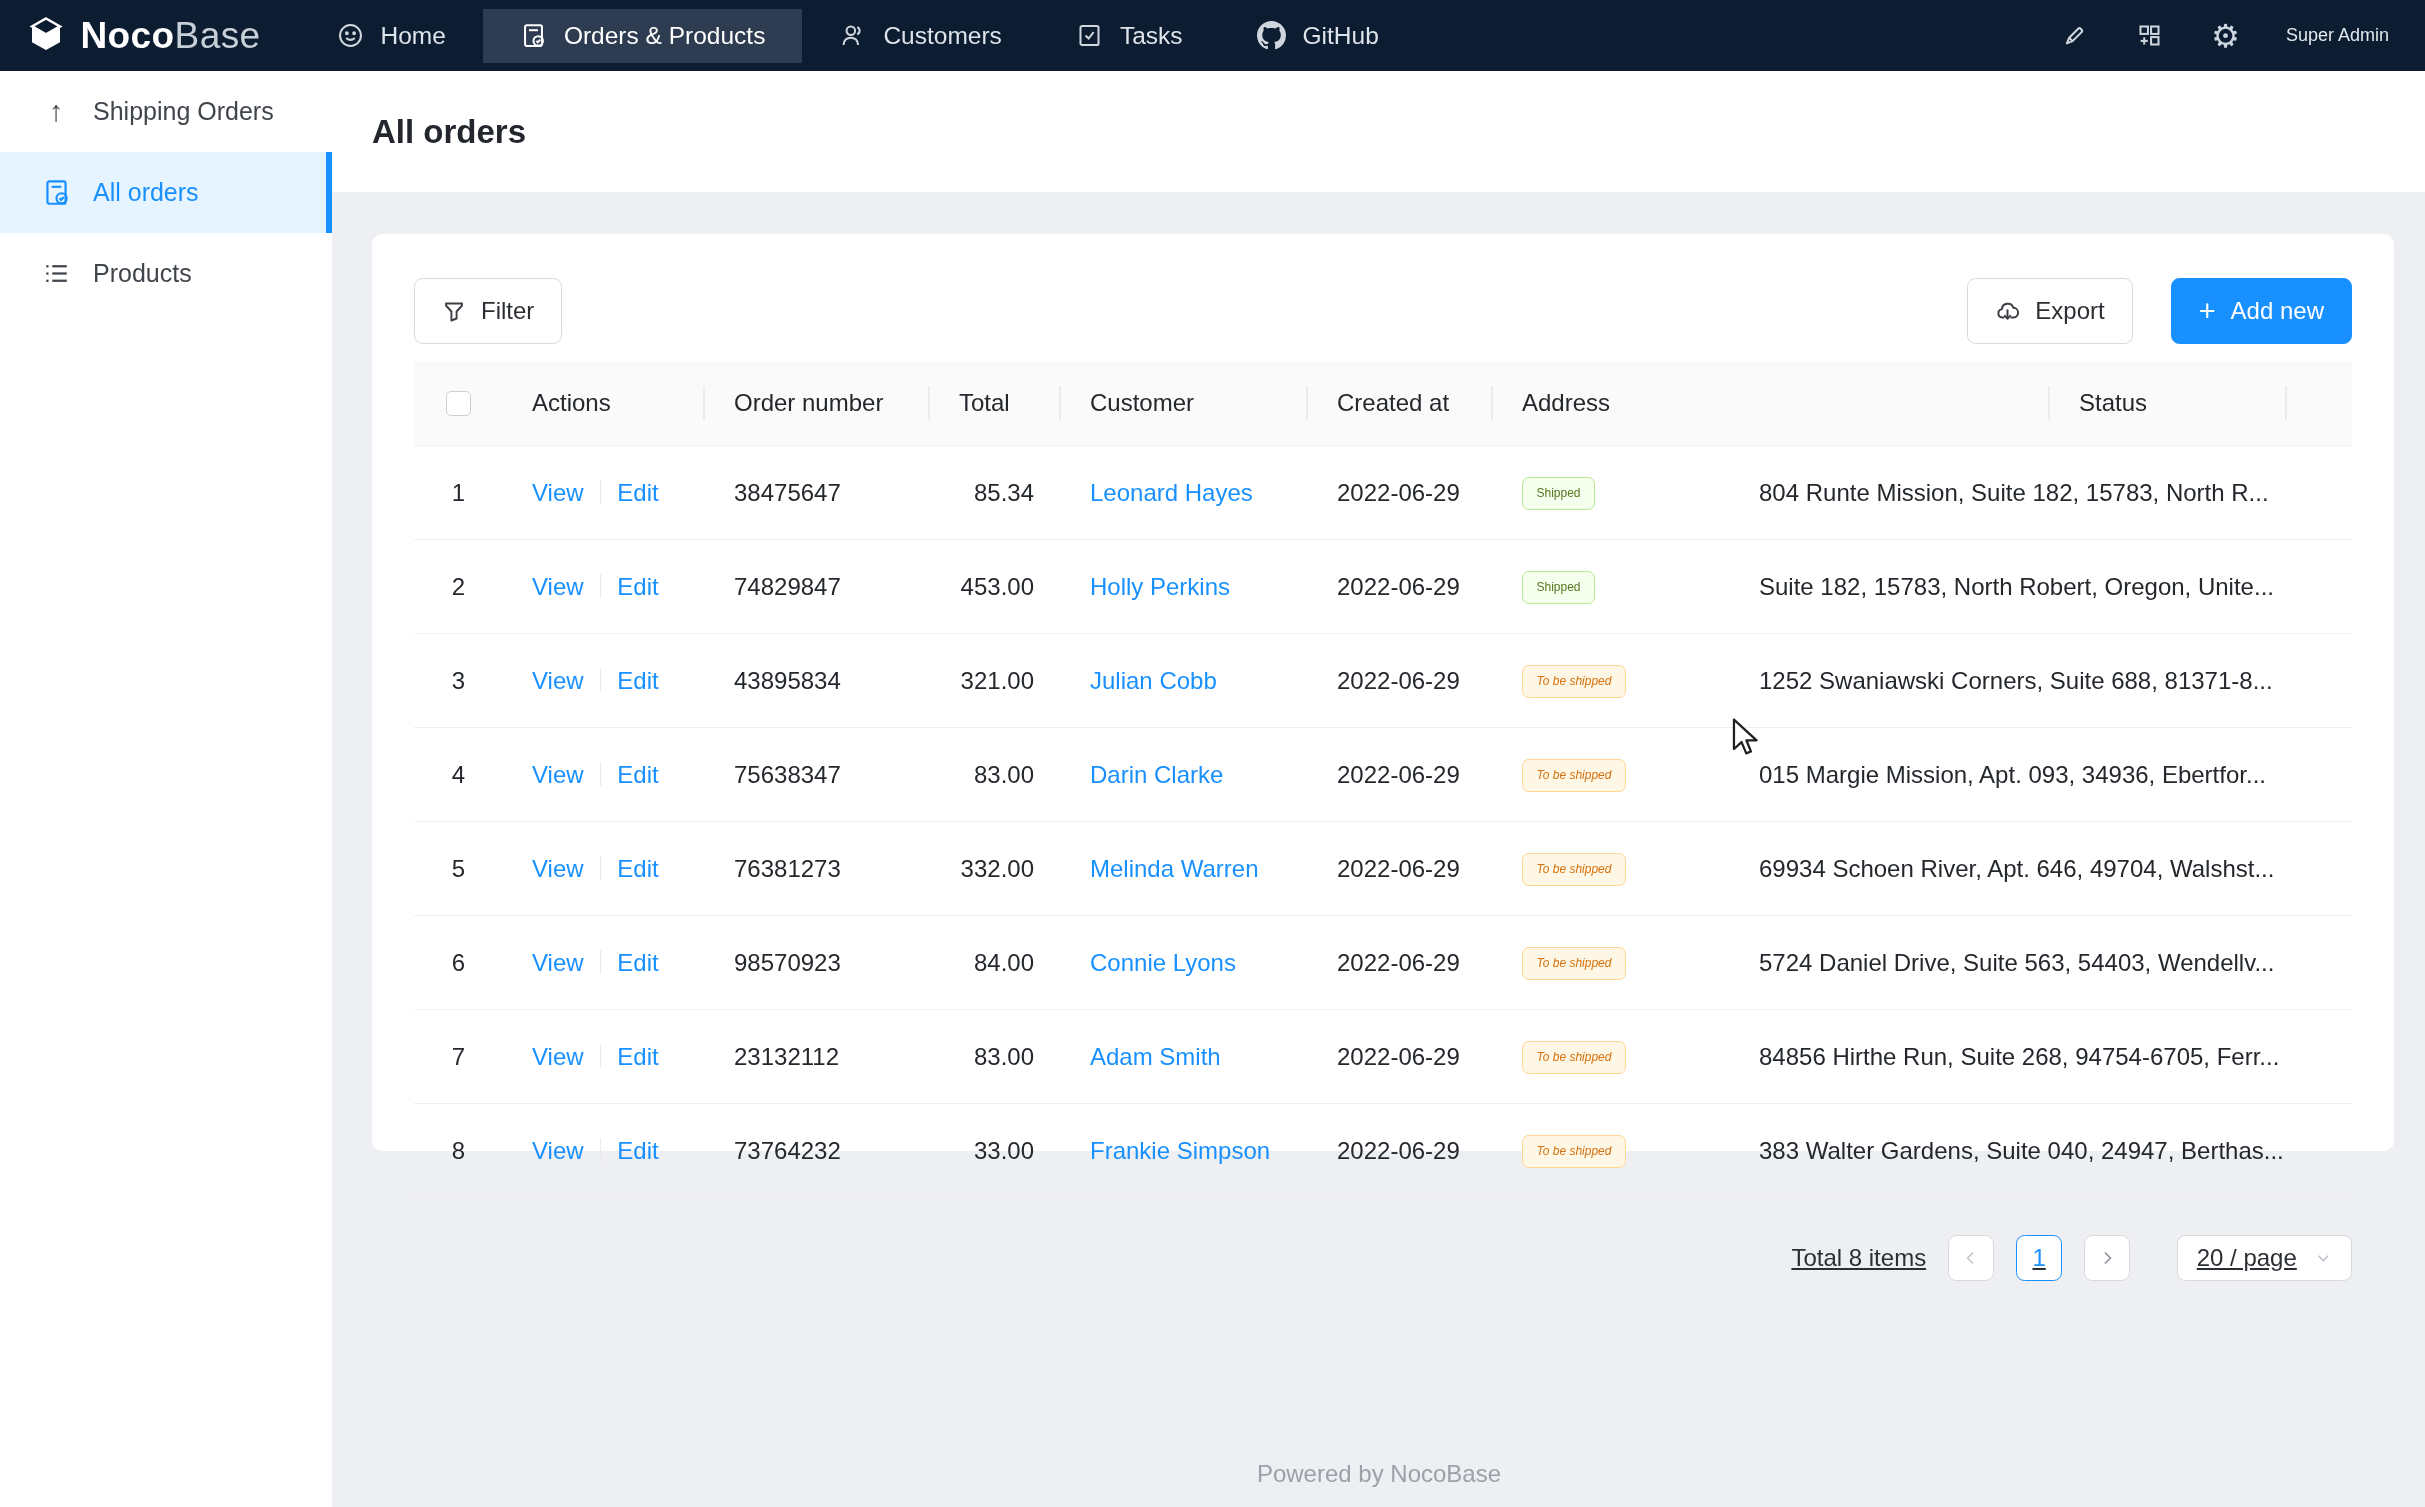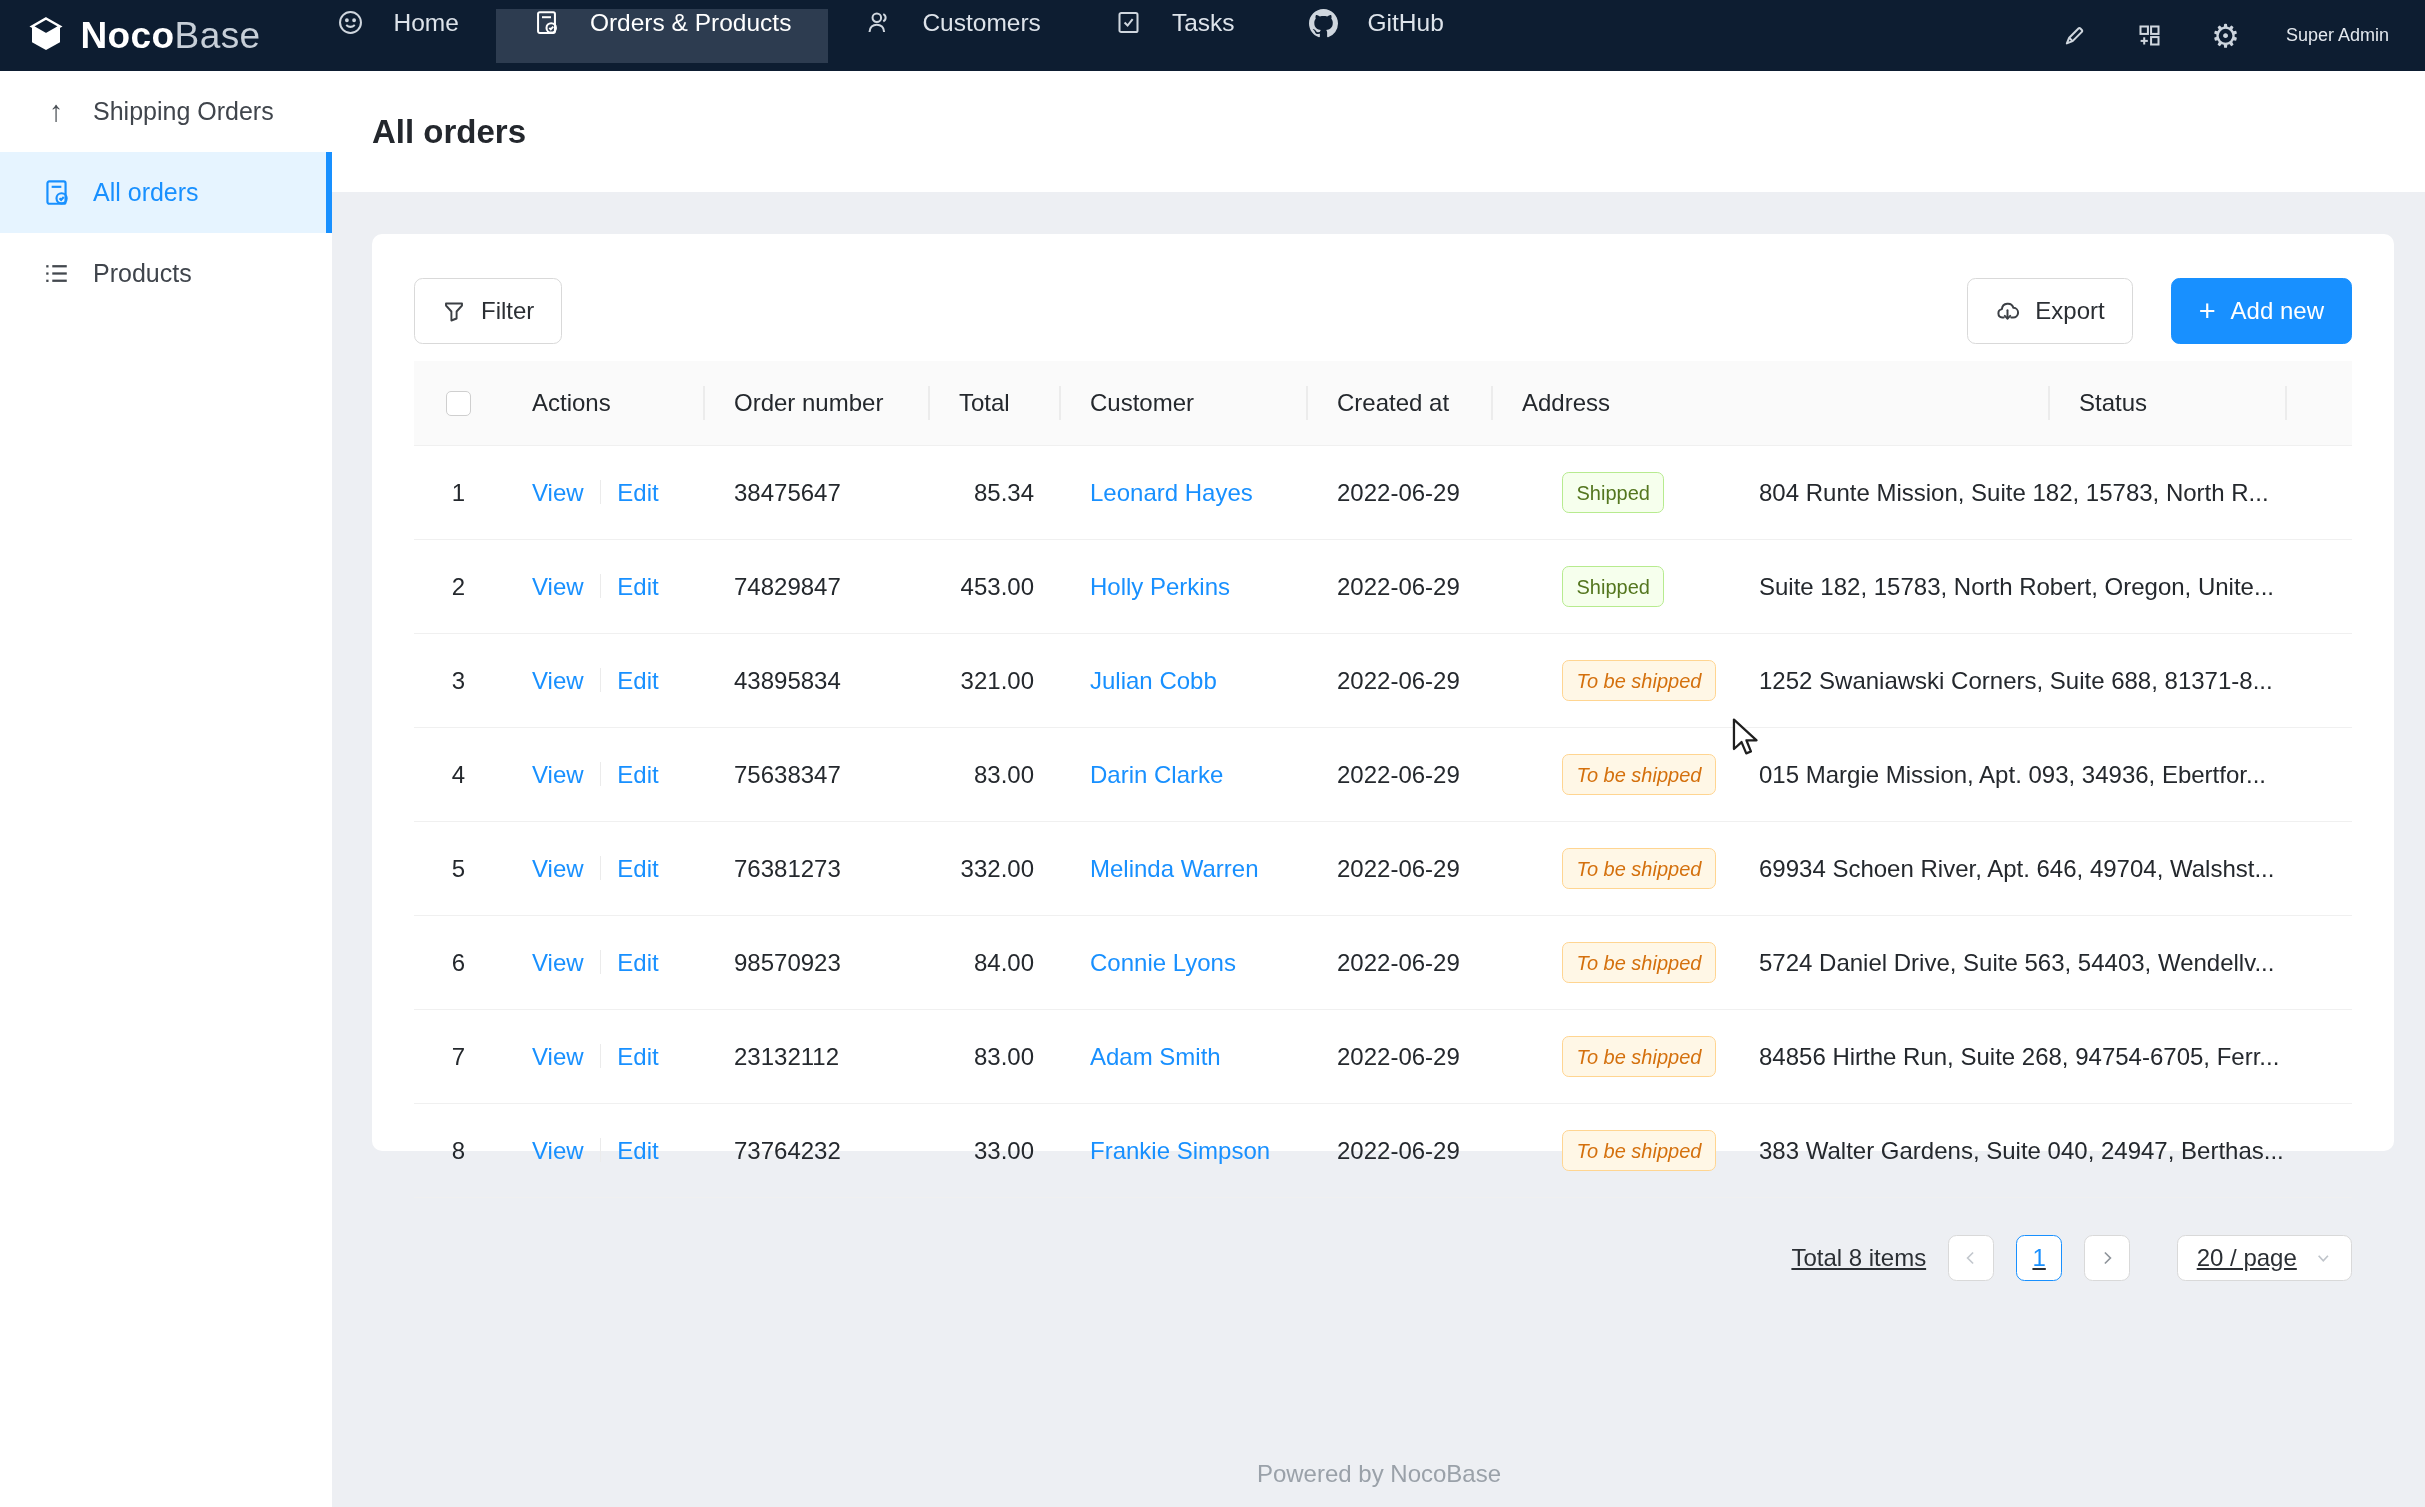--- a/index.html
+++ b/index.html
@@ -7,21 +7,21 @@
   body {
     font-family: "Liberation Sans", "DejaVu Sans", sans-serif;
     background:#edeff3; color:#26292e;
   }
   
   .navbar { height:71px; background:#0d1d31; display:flex; align-items:center; color:#dde3ea; }
   .brand { display:flex; align-items:center; gap:13.5px; padding:0 39px 0 25px; }
   .brand-text { font-size:37px; letter-spacing:0.4px; }
   .brand-bold { font-weight:700; color:#ffffff; }
   .brand-light { font-weight:300; color:#c7cfd8; }
-  .nav-item { display:flex; gap:30px; padding:0 37px; height:54px;
+  .nav-item { display:flex; align-items:center; gap:17px; padding:0 37px; height:54px;
               font-size:24.5px; color:#dde3ea; cursor:pointer; white-space:nowrap; }
   .nav-item.active { background:#2d3c50; color:#fff; }
   .nav-item svg { flex:0 0 auto; }
   .nav-right { margin-left:auto; display:flex; align-items:center; padding-right:37px; }
   .nav-icon-btn { padding:0 24px; height:71px; display:flex; align-items:center; cursor:pointer; }
   .gear-glyph { font-size:32px; color:#cdd5de; line-height:1; }
   .nav-user { margin-left:22px; font-size:18px; color:#e3e8ee; }
   
   .layout { display:flex; height:1437px; }
   .sidebar { width:332px; background:#fff; flex:0 0 auto; }
@@ -59,21 +59,21 @@
   .c-total   { width:131px; }
   .c-customer{ width:247px; }
   .c-created { width:185px; }
   .c-status  { width:237px; }
   .c-address { flex:1; min-width:0; white-space:nowrap; overflow:hidden; }
   .c-extra   { width:65px; padding-left:0; }
   .trow .c-total { text-align:right; padding-right:27px; padding-left:0; }
   .checkbox { width:25px; height:25px; border:1.7px solid #cfcfcf; border-radius:5px; background:#fff; cursor:pointer; }
   .link { color:#1890ff; cursor:pointer; text-decoration:none; }
   .vdiv { display:inline-block; width:1.7px; height:24px; background:#ebebeb; margin:0 16px; vertical-align:-3.4px; }
-  .tag { display:inline-block; font-size:20px; line-height:1; padding:9.3px 13.5px; border-radius:6.8px; border:1.7px solid; white-space:nowrap;margin-left:40px; }
+  .tag { display:inline-block; font-size:12px; line-height:1; padding:9.3px 13.5px; border-radius:6.8px; border:1.7px solid; white-space:nowrap; }
   .tag-green  { background:#f6ffed; border-color:#b7eb8f; color:#54761f; }
   .tag-orange { background:#fff7e6; border-color:#ffd591; color:#d4700d;font-style:italic; }
   
   .pager { display:flex; align-items:center; justify-content:flex-end; gap:22px; margin-top:37px;
            font-size:24px; color:#2b2f34;text-decoration:underline; }
   .pg-btn { width:46px; height:46px; border:1.7px solid #d9d9d9; border-radius:8.5px; background:#fff;
             display:flex; align-items:center; justify-content:center; cursor:pointer; }
   .pg-current { border-color:#1890ff; color:#1890ff; font-size:24px; }
   .pg-select { height:46px; border:1.7px solid #d9d9d9; border-radius:8.5px; background:#fff;
                display:flex; align-items:center; gap:17px; padding:0 18.6px; margin-left:25px; cursor:pointer; }

